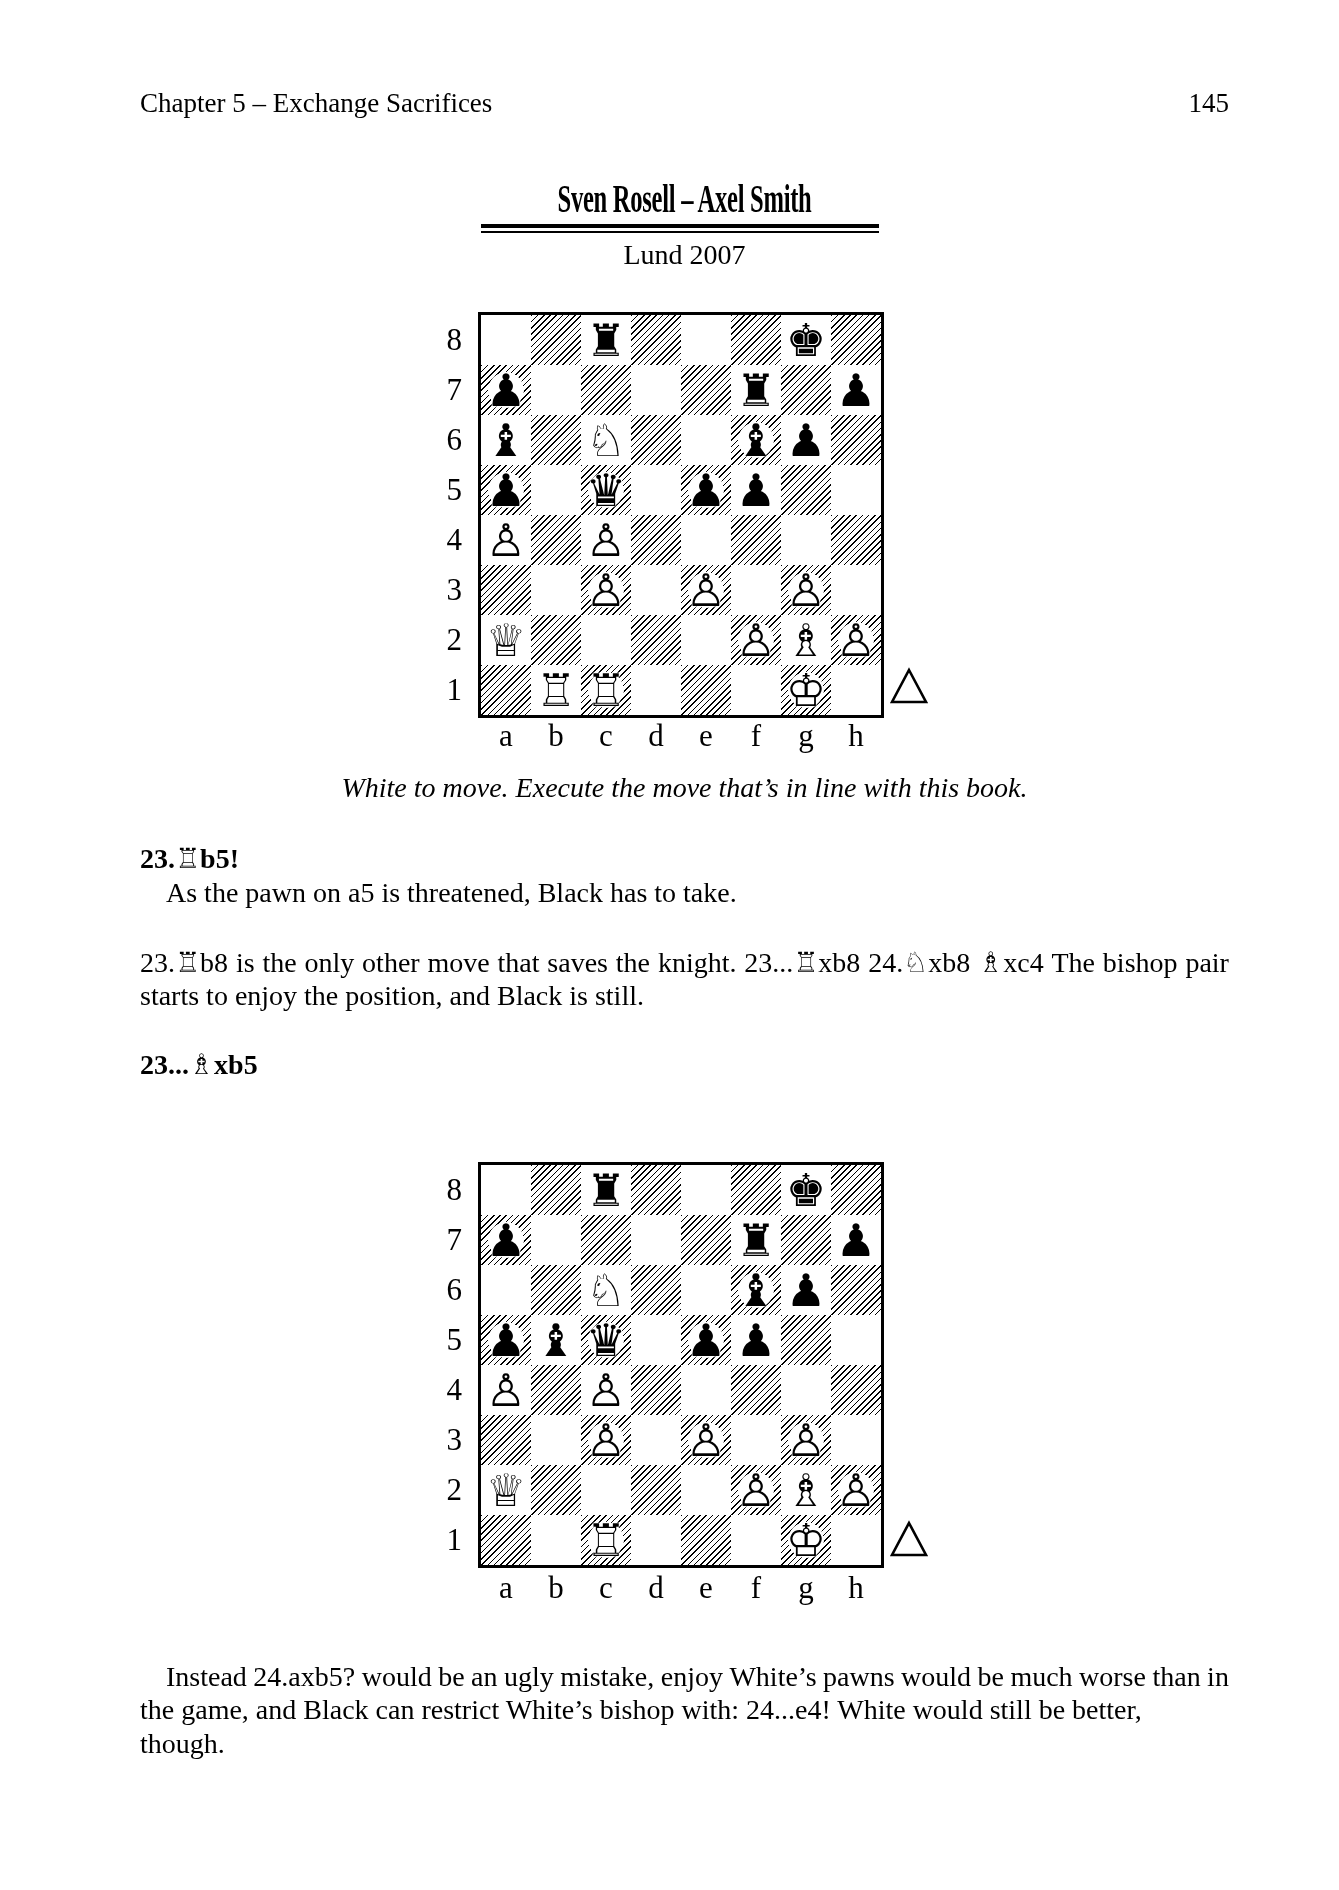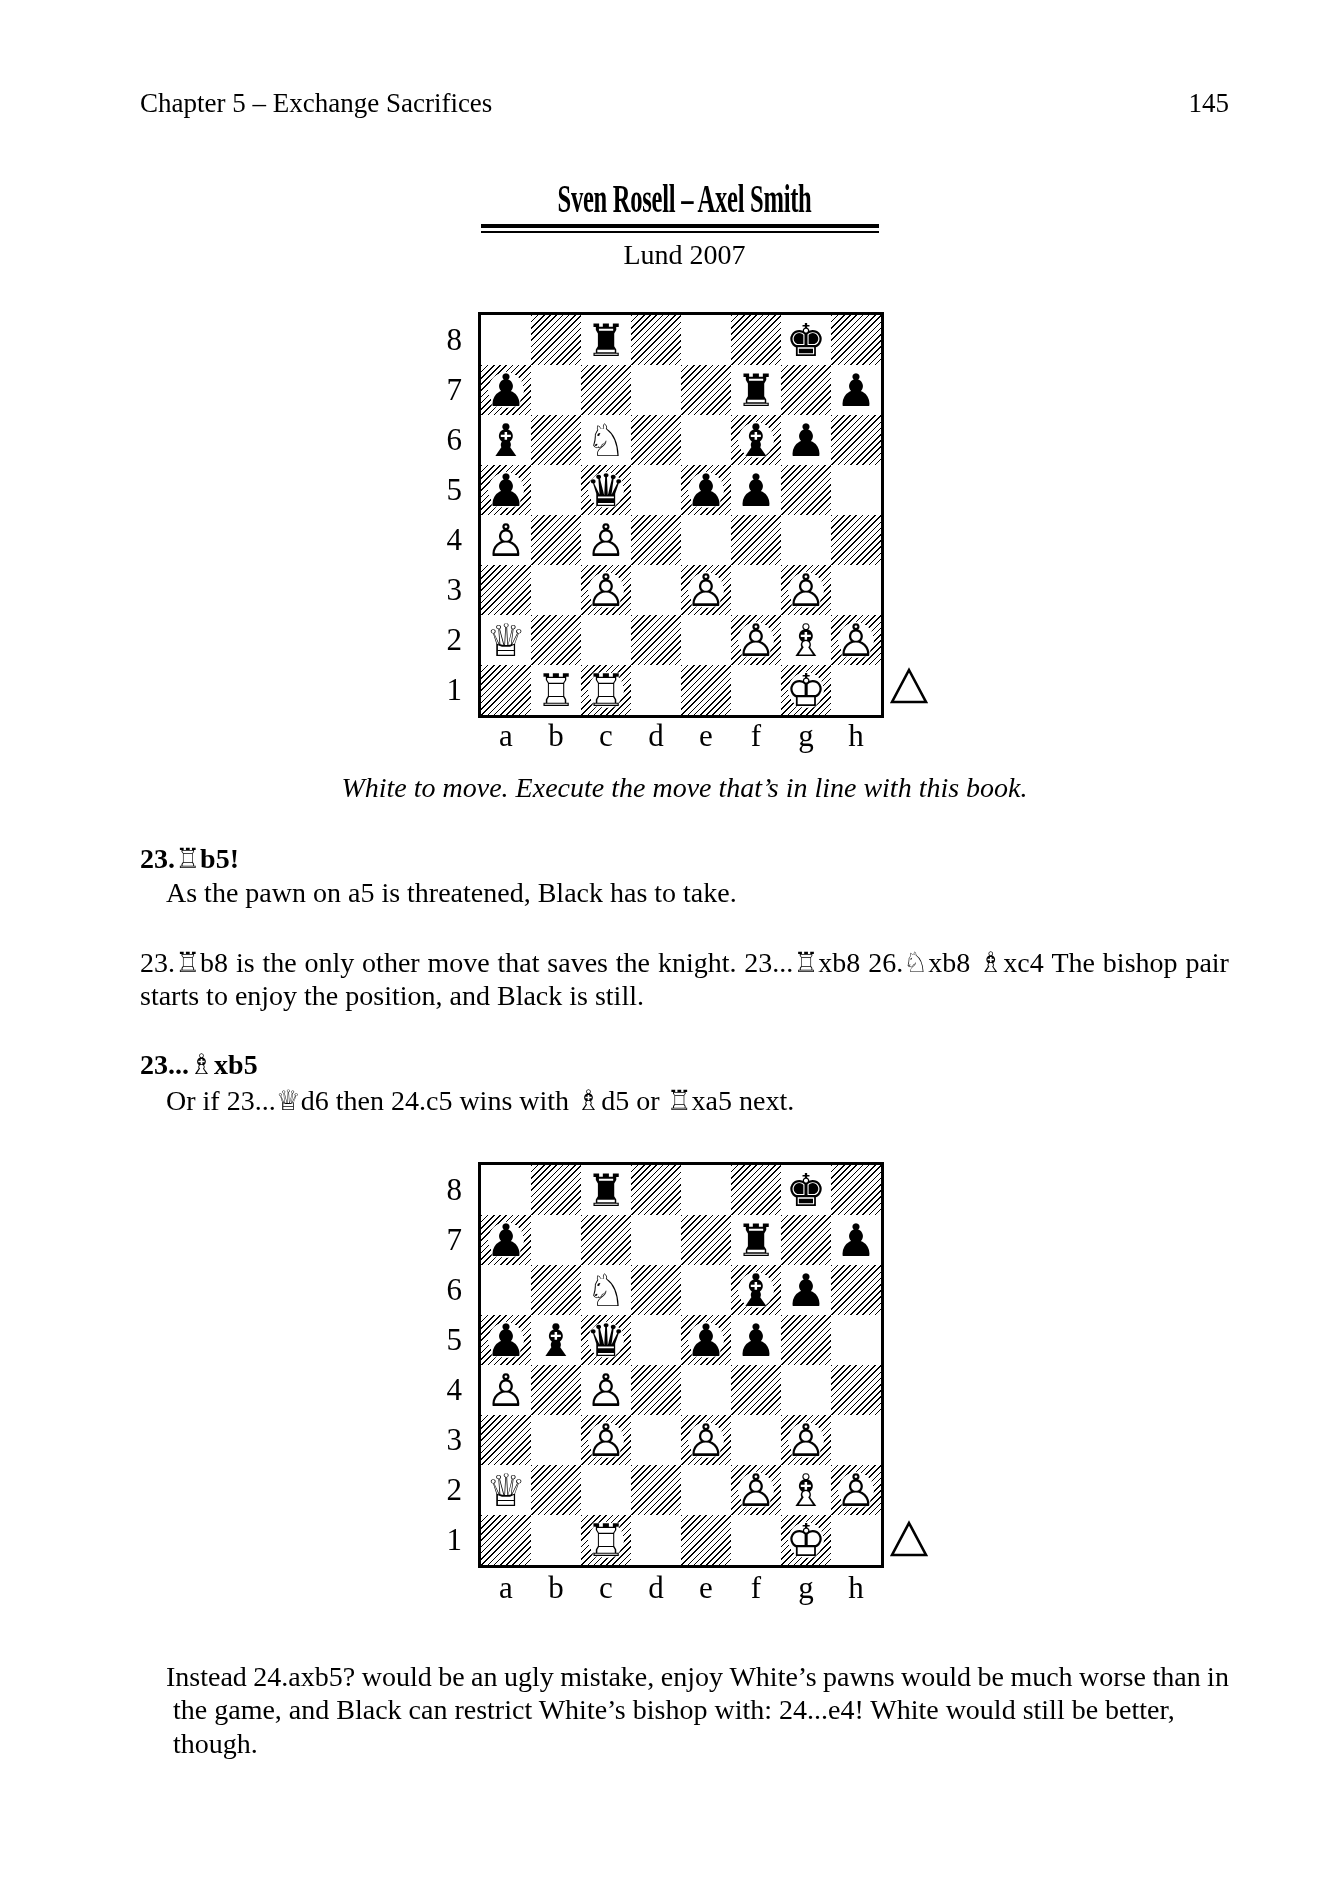--- a/index.html
+++ b/index.html
@@ -191,30 +191,29 @@
       <span>is</span>
       <span>the</span>
       <span>only</span>
       <span>other</span>
       <span>move</span>
       <span>that</span>
       <span>saves</span>
       <span>the</span>
       <span>knight.</span>
       <span>23...♖xb8</span>
-      <span>26.♘xb8</span>
+      <span>24.♘xb8</span>
       <span>♗xc4</span>
       <span>The</span>
       <span>bishop</span>
       <span>pair</span>
     </div>
   <div class="abs textcol bodyline" style="top:979px;">starts to enjoy the position, and Black is still.</div>
 
   <div class="abs textcol bodyline bold" style="top:1048px;">23...♗xb5</div>
-  <div class="abs textcol bodyline indent" style="top:1084px;">Or if 23...♕d6 then 24.c5 wins with ♗d5 or ♖xa5 next.</div>
 
   <div class="abs ranks-col" style="top:1165px;">
       <div>8</div>
       <div>7</div>
       <div>6</div>
       <div>5</div>
       <div>4</div>
       <div>3</div>
       <div>2</div>
       <div>1</div>
@@ -336,15 +335,15 @@
       <span>enjoy</span>
       <span>White’s</span>
       <span>pawns</span>
       <span>would</span>
       <span>be</span>
       <span>much</span>
       <span>worse</span>
       <span>than</span>
       <span>in</span>
     </div>
-  <div class="abs textcol bodyline" style="top:1693px;margin-left:33px;">the game, and Black can restrict White’s bishop with: 24...e4! White would still be better, though.</div>
+  <div class="abs textcol bodyline" style="top:1693px;">the game, and Black can restrict White’s bishop with: 24...e4! White would still be better, though.</div>
 
 </div>
 
 </body></html>

